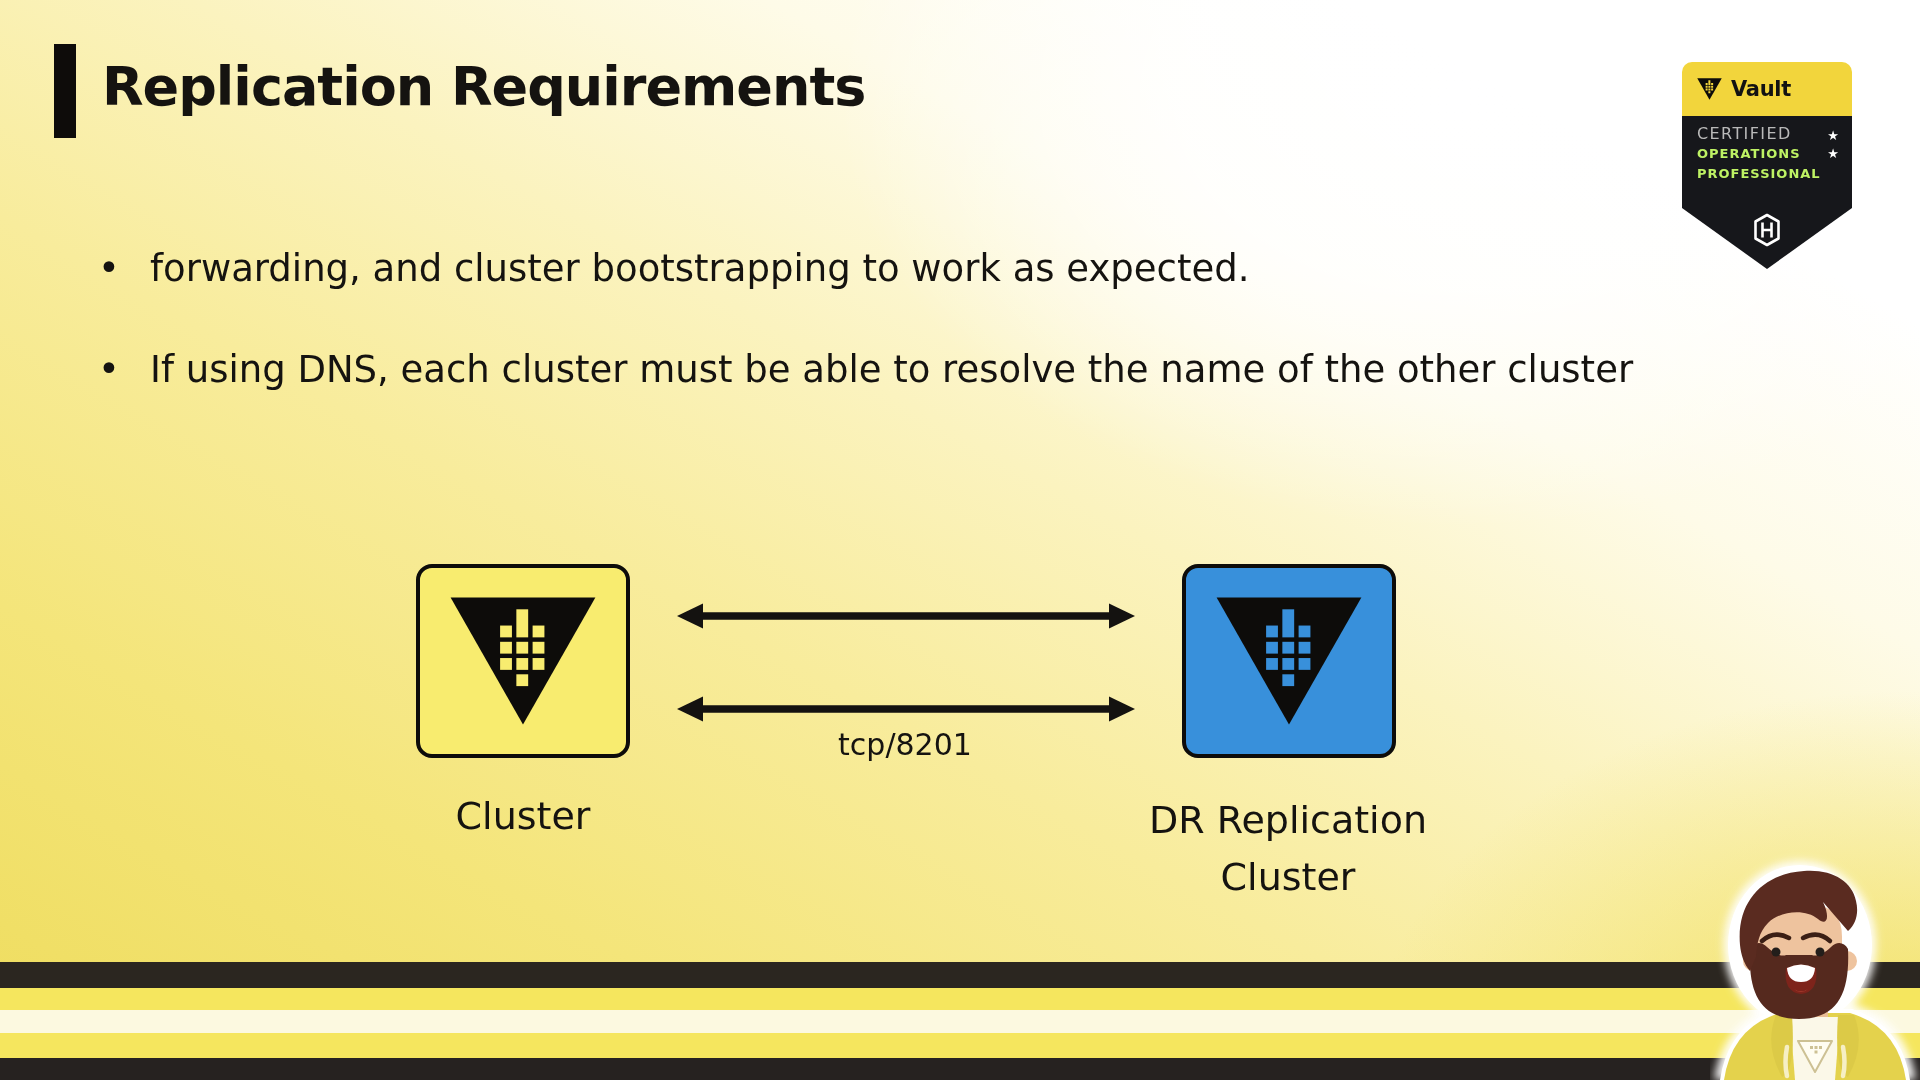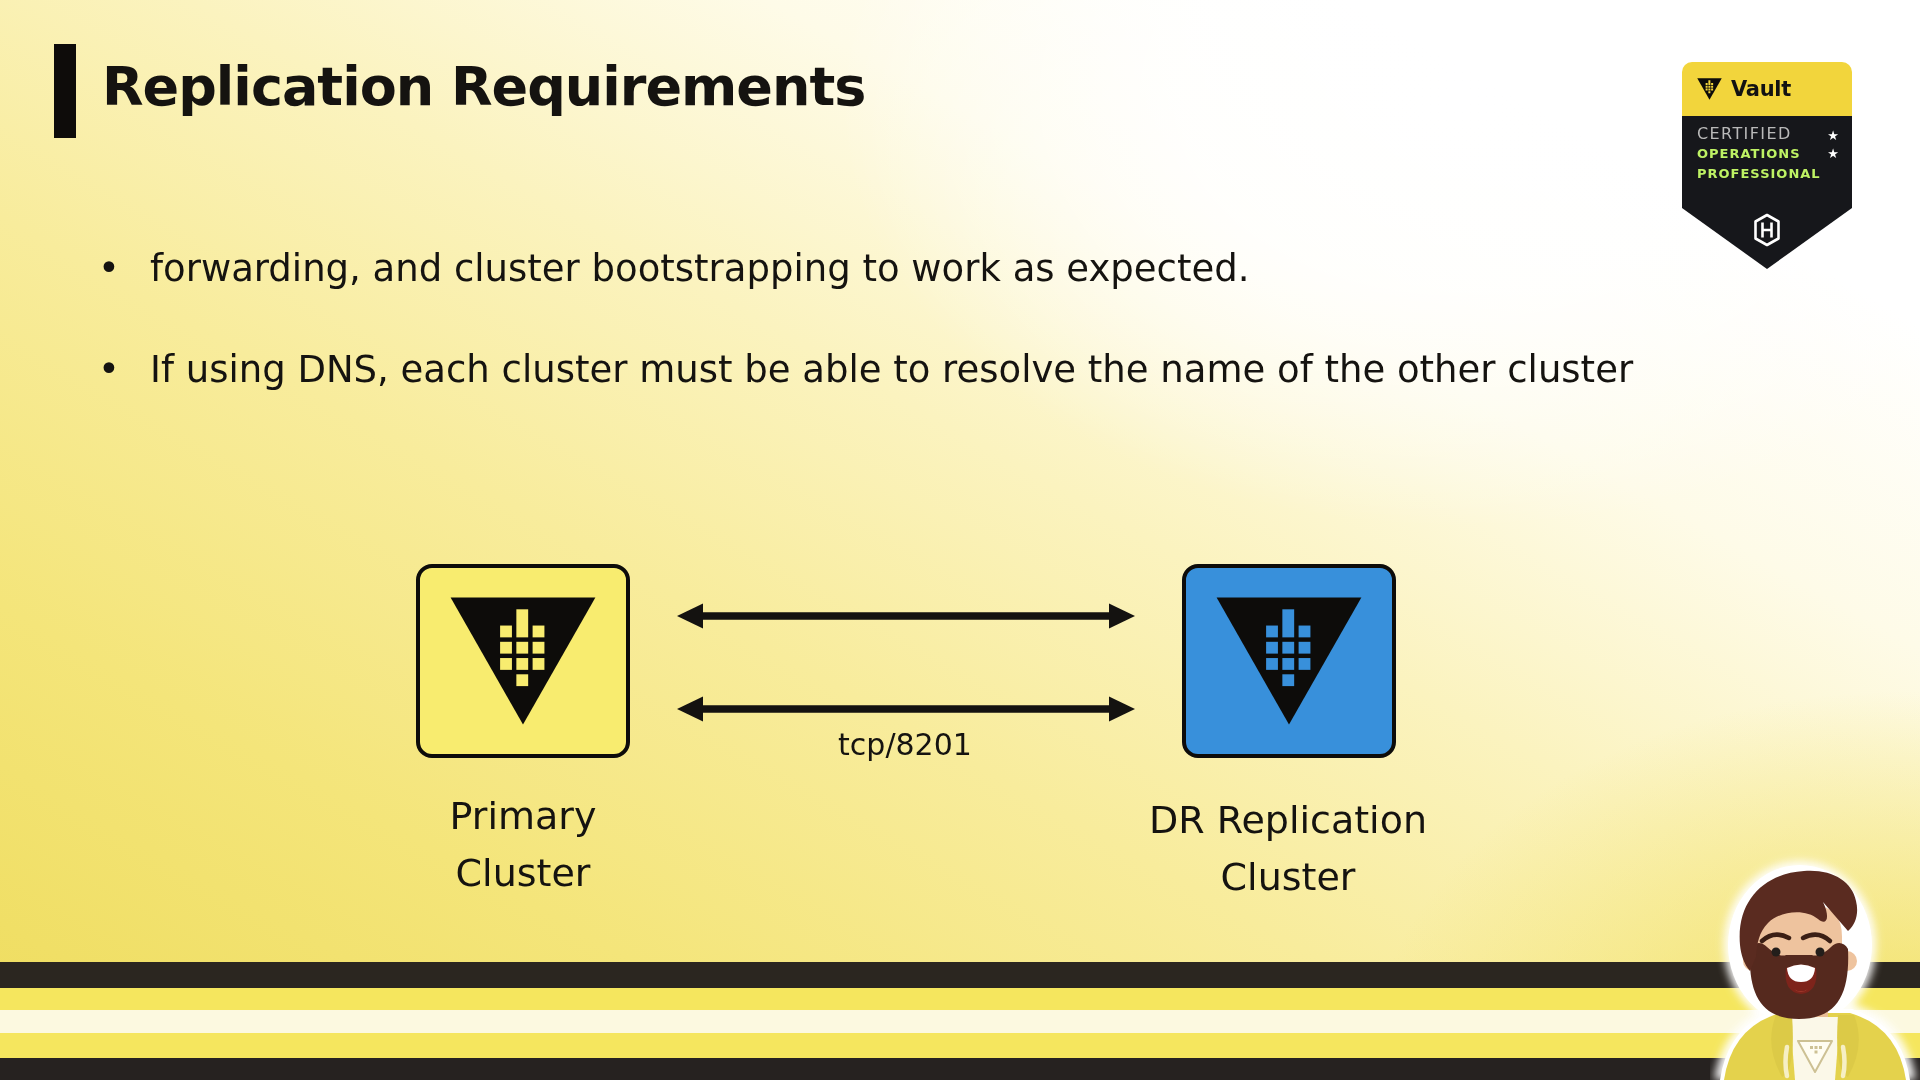--- a/index.html
+++ b/index.html
@@ -142,21 +142,20 @@
           <rect x="45.5" y="42" width="8" height="8"></rect>
           <rect x="45.5" y="53" width="8" height="8"></rect>
         <rect x="56.5" y="20" width="8" height="8"></rect>
           <rect x="56.5" y="31" width="8" height="8"></rect>
           <rect x="56.5" y="42" width="8" height="8"></rect>
       </g>
     </svg>
   </div>
 
   <div class="node-label primary">
-    <div>Primary</div>
     <div>Cluster</div>
   </div>
   <div class="node-label dr">
     <div>DR Replication</div>
     <div>Cluster</div>
   </div>
 
   <svg class="arrows" width="472" height="155" viewBox="0 0 472 155">
     <g fill="#141210" stroke="none">
       <line x1="30" y1="31" x2="442" y2="31" stroke="#141210" stroke-width="7.5"></line>

